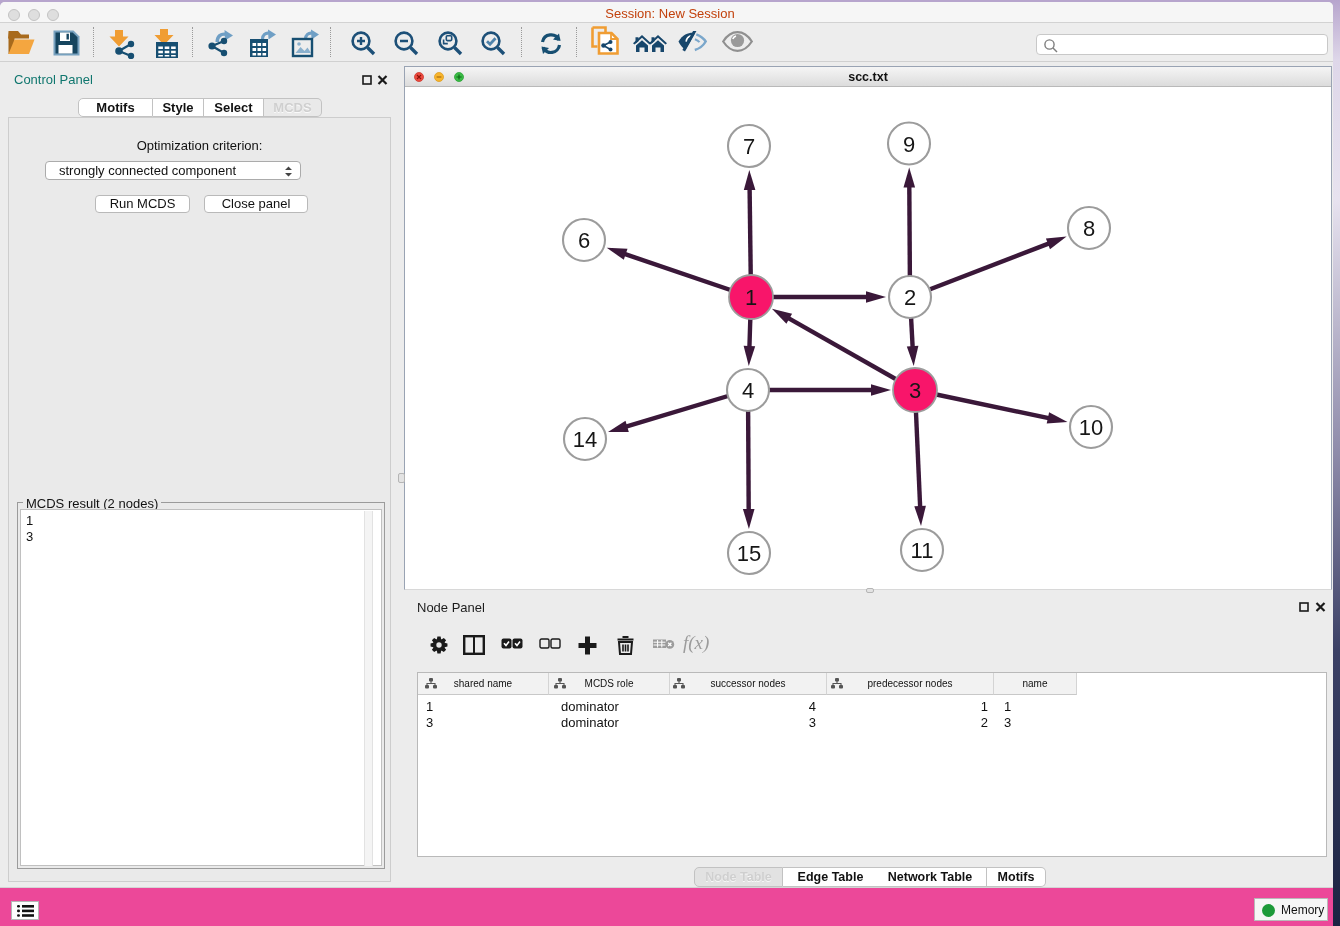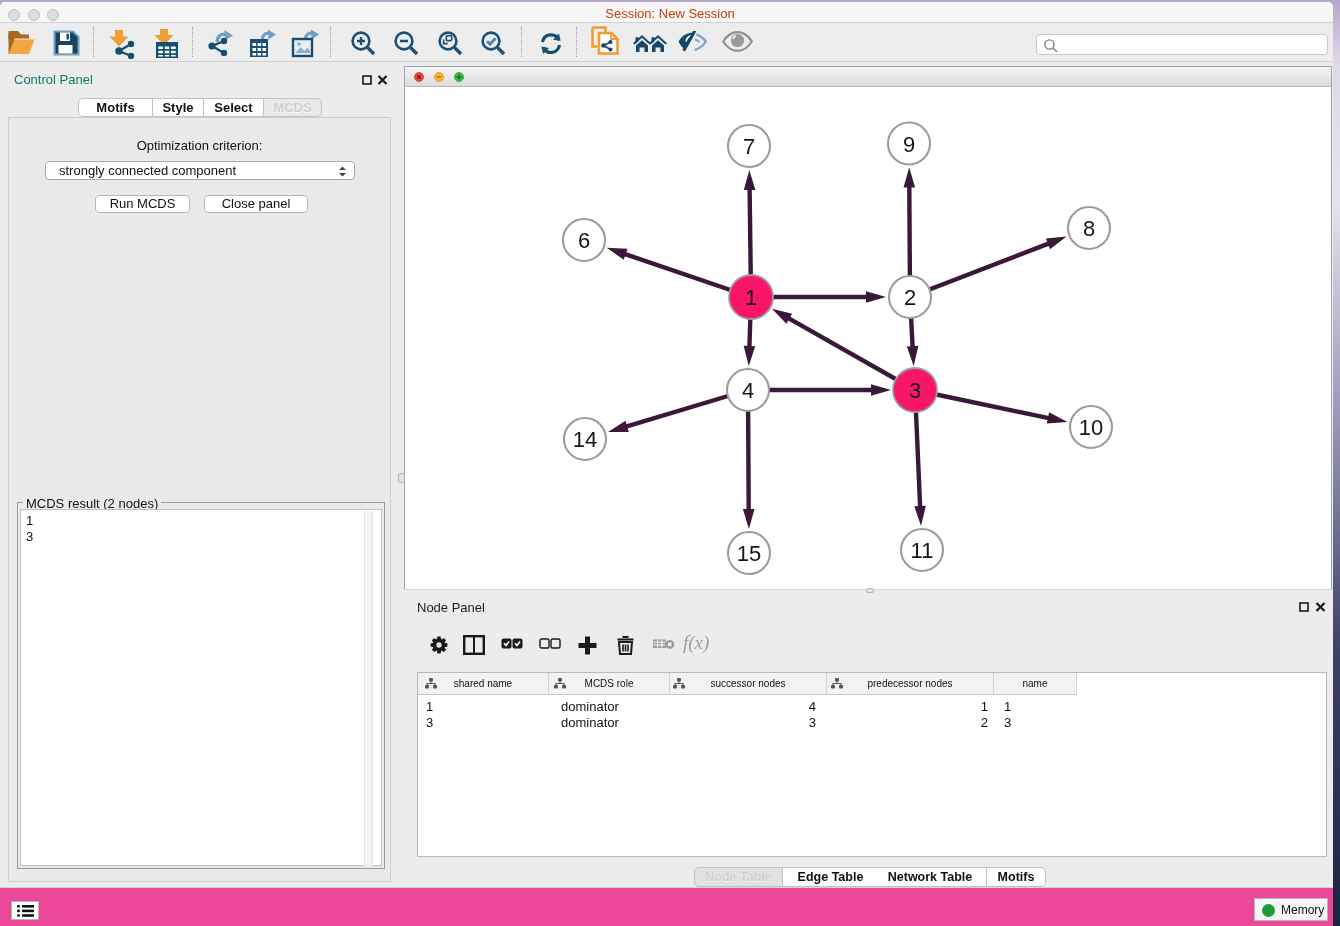--- a/index.html
+++ b/index.html
@@ -29,21 +29,21 @@
 
 #cp { position:absolute; left:0; top:60px; width:392px; height:824px; background:#ececec; }
 #cp-title { position:absolute; left:14px; top:10px; font-size:13px; color:#0f766e; }
 #cp-tabs { position:absolute; left:78px; top:36px; height:20px; }
 .tab { position:absolute; top:0; height:19px; background:#fff; border:1px solid #c2c2c2;
   font-size:13px; font-weight:bold; color:#111; text-align:center; line-height:18px; }
 .tab.dis { background:#e9e9e9; color:#cfcfcf; text-shadow:0 1px 0 #fafafa; }
 #cp-content { position:absolute; left:8px; top:55px; width:383px; height:765px;
   background:#eaeaea; border:1px solid #cdcdcd; }
 #optlabel { position:absolute; left:0; top:20px; width:100%; text-align:center; font-size:13px; color:#111; }
-#optsel { position:absolute; left:36px; top:43px; width:310px; height:19px; background:#fff;
+#optsel { position:absolute; left:36px; top:43px; width:256px; height:19px; background:#fff;
   border:1px solid #ababab; border-radius:4px; font-size:13px; color:#111; line-height:17px; padding-left:13px; }
 #optsel svg { position:absolute; right:6px; top:2px; }
 .btn { position:absolute; height:18px; background:#fff; border:1px solid #b9b9b9; border-radius:4px;
   font-size:13px; color:#111; text-align:center; line-height:16px; }
 #grp { position:absolute; left:8px; top:384px; width:368px; height:367px; border:1px solid #9b9b9b; }
 #grp-label { position:absolute; left:5px; top:-7px; background:#eaeaea; padding:0 3px; font-size:13px; color:#111; }
 #grp-box { position:absolute; left:2px; top:6px; width:362px; height:357px; background:#fff; border:1px solid #c0c0c0; }
 #grp-box .txt { position:absolute; left:5px; top:3px; font-size:13px; color:#111; line-height:16px; }
 #grp-sb { position:absolute; right:8px; top:1px; width:9px; height:355px; background:#f4f4f4;
   border-left:1px solid #e2e2e2; border-right:1px solid #e2e2e2; }
@@ -254,20 +254,21 @@
           <path d="M3 3 L7 7 M7 3 L3 7" stroke="#8c1208" stroke-width="1.1"></path>
         </svg>
       <svg style="position:absolute; left:29px; top:5px;" width="10" height="10" viewBox="0 0 10 10">
           <circle cx="5" cy="5" r="4.5" fill="#f8b52d" stroke="#dd9d20" stroke-width="0.8"></circle>
           <path d="M2.6 5 h4.8" stroke="#985f0b" stroke-width="1.2"></path>
         </svg>
       <svg style="position:absolute; left:49px; top:5px;" width="10" height="10" viewBox="0 0 10 10">
           <circle cx="5" cy="5" r="4.5" fill="#3bbb46" stroke="#29a336" stroke-width="0.8"></circle>
           <path d="M5 2.4 v5.2 M2.4 5 h5.2" stroke="#0c6a14" stroke-width="1.2"></path>
         </svg>
+      <div id="frame-title">scc.txt</div>
     </div>
     <div id="frame-canvas"><svg id="graph-svg" width="926" height="502" viewBox="0 0 926 502">
 <g stroke="#3a1839" stroke-width="4.4">
 <line x1="346.0" y1="210.0" x2="344.6" y2="101.0"></line>
 <line x1="346.0" y1="210.0" x2="218.7" y2="166.6"></line>
 <line x1="346.0" y1="210.0" x2="463.0" y2="210.0"></line>
 <line x1="346.0" y1="210.0" x2="344.4" y2="261.0"></line>
 <line x1="505.0" y1="210.0" x2="504.3" y2="98.5"></line>
 <line x1="505.0" y1="210.0" x2="644.8" y2="156.1"></line>
 <line x1="505.0" y1="210.0" x2="507.7" y2="261.1"></line>

